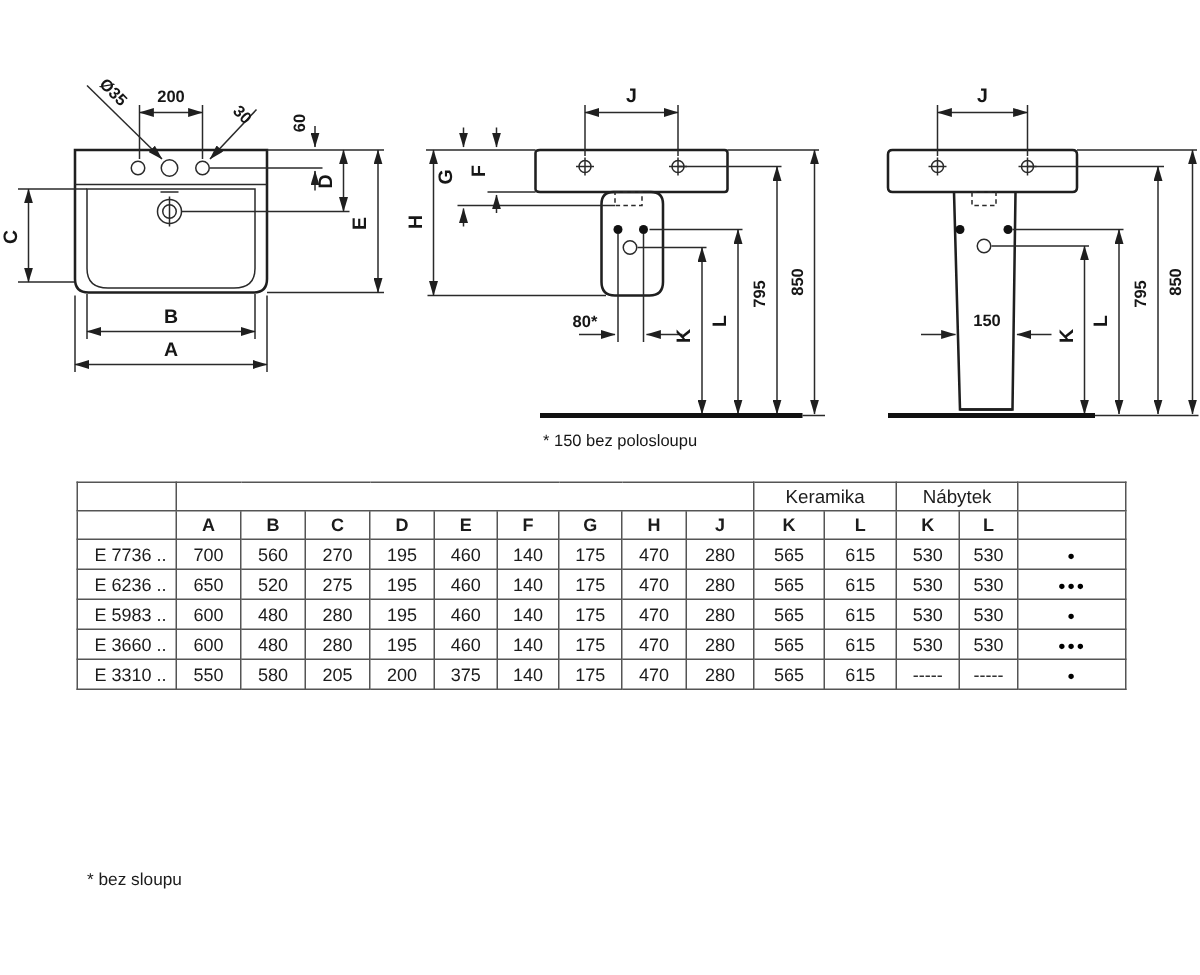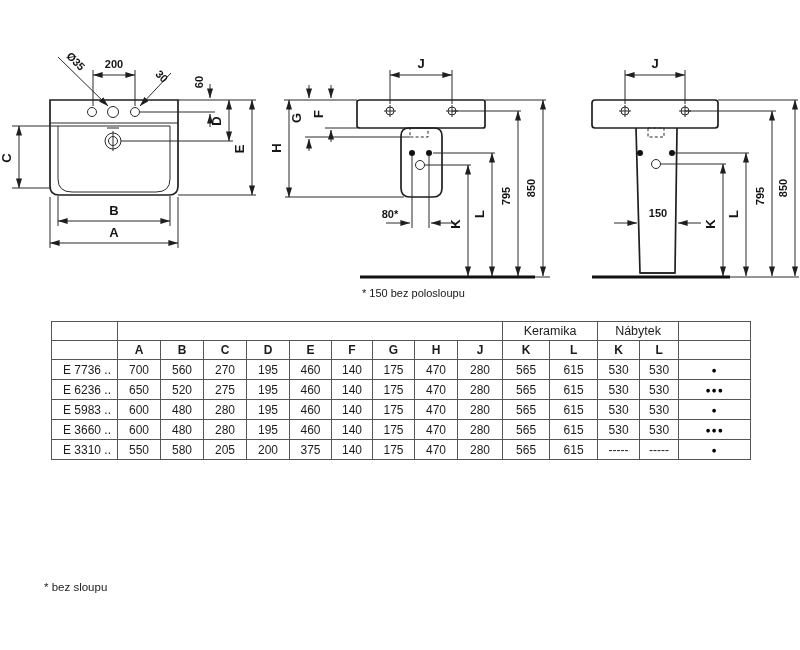--- a/index.html
+++ b/index.html
@@ -28,21 +28,21 @@
   #dim-table td {
     border:1px solid #555; text-align:center; vertical-align:middle;
     height:20px; padding:0 1px; overflow:hidden; white-space:nowrap;
   }
   #dim-table thead td { height:19px; }
   #dim-table .group { font-size:12.5px; }
   #dim-table .letter { font-weight:700; }
   #dim-table td.model { text-align:center; padding-left:6px; }
   #dim-table td.marker { font-size:8.5px; letter-spacing:1px; color:#000; }
   #foot-note {
-    position:absolute; left:44px; top:581px;
+    position:absolute; left:58px; top:581px;
     font-size:11.5px; color:#1c1c1c;
   }
 </style>
 </head>
 <body>
 
 <div id="stage">
 
   <svg width="800" height="315" viewBox="0 0 800 315">
     <defs>

